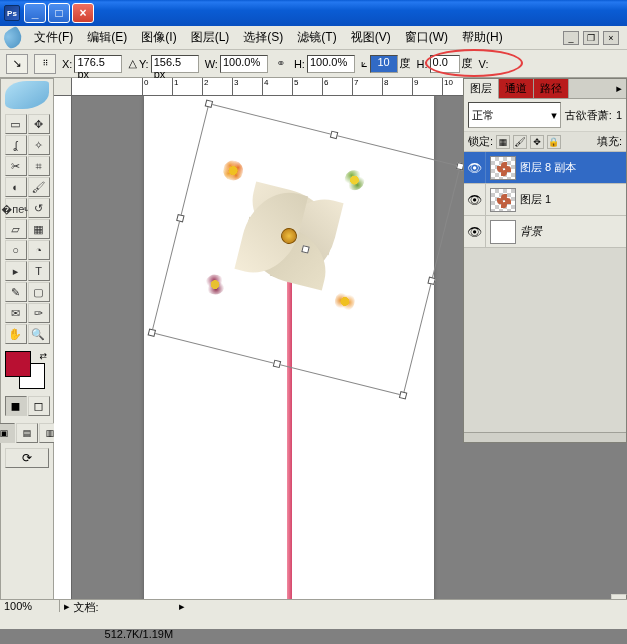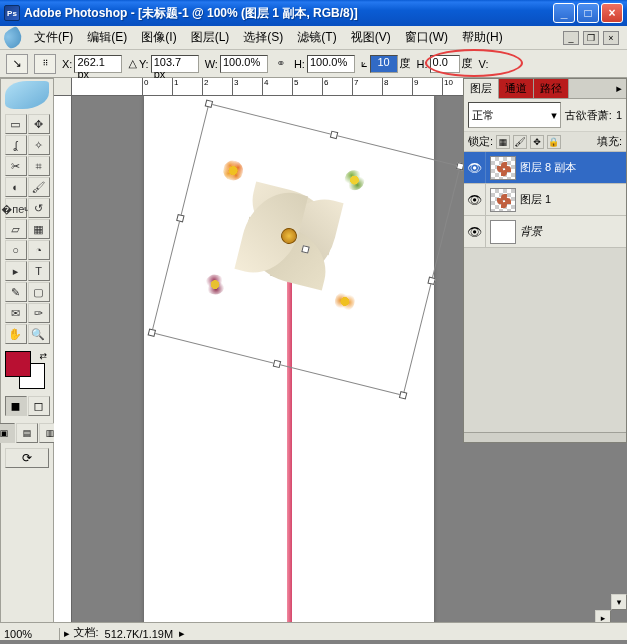--- a/index.html
+++ b/index.html
@@ -91,32 +91,31 @@
   .thumb { width: 26px; height: 24px; background: #fff; border: 1px solid #888; margin: 0 4px; position: relative; }
   .thumb.checker { background-image: linear-gradient(45deg,#ccc 25%,transparent 25%,transparent 75%,#ccc 75%), linear-gradient(45deg,#ccc 25%,#fff 25%,#fff 75%,#ccc 75%); background-size: 8px 8px; background-position: 0 0, 4px 4px; }
   .thumb .mini-pin { position:absolute; left:6px; top:5px; width:14px; height:14px; }
   .thumb .mini-pin span { position:absolute; width:6px; height:6px; border-radius:0 60% 0 60%; background:#c06040; }
   .layer-name { font-size: 11px; }
   .layer-name.italic { font-style: italic; }
 
   .panel-resizer { height: 10px; background: #d0d0c8; border-top: 1px solid #a0a098; }
 
   
-  .statusbar { position: absolute; bottom: 4px; left: 0; right: 0; height: 18px; background: #e8e8e0; border-top: 1px solid #a0a098; display: flex; align-items: flex-end; font-size: 11px; }
+  .statusbar { position: absolute; bottom: 15px; left: 0; right: 0; height: 30px; background: #e8e8e0; border-top: 1px solid #a0a098; display: flex; align-items: flex-start; font-size: 11px; }
   .status-zoom { width: 60px; border-right: 1px solid #a0a098; padding: 0 4px; }
-  .status-doc { padding: 0 6px; }
+  .status-doc { padding: 0 6px; margin-top: 28px; }
 
   .scrollbar-btn { width:16px; height:16px; background:#e8e8e0; border:1px outset #d0d0c8; display:flex; align-items:center; justify-content:center; font-size:9px; position:absolute; }
 </style>
 </head>
 <body>
 
 <div class="titlebar">
   <span class="ps-icon">Ps</span>
-  <span class="title">Adobe Photoshop - [未标题-1 @ 100% (图层 1 副本, RGB/8)]</span>
   <div class="winbtns">
     <div class="winbtn min">_</div>
     <div class="winbtn max">□</div>
     <div class="winbtn close">×</div>
   </div>
 </div>
 
 <div class="menubar">
   <div class="feather"></div>
   <span class="menu-item">文件(F)</span>
@@ -133,26 +132,26 @@
     <span class="mini-btn">❐</span>
     <span class="mini-btn">×</span>
   </span>
 </div>
 
 <div class="optionsbar" style="position:relative;">
   <div class="opt-icon">↘</div>
   <div class="opt-icon" style="font-size:8px;letter-spacing:-1px;">⠿</div>
   <div class="opt-field">
     <span>X:</span>
-    <span class="opt-input">262.1 px</span>
+    <span class="opt-input">176.5 px</span>
   </div>
   <div class="opt-field">
     <span>△</span>
     <span>Y:</span>
-    <span class="opt-input">103.7 px</span>
+    <span class="opt-input">156.5 px</span>
   </div>
   <div class="opt-field">
     <span>W:</span>
     <span class="opt-input">100.0%</span>
   </div>
   <span class="link-icon">⚭</span>
   <div class="opt-field">
     <span>H:</span>
     <span class="opt-input">100.0%</span>
   </div>

